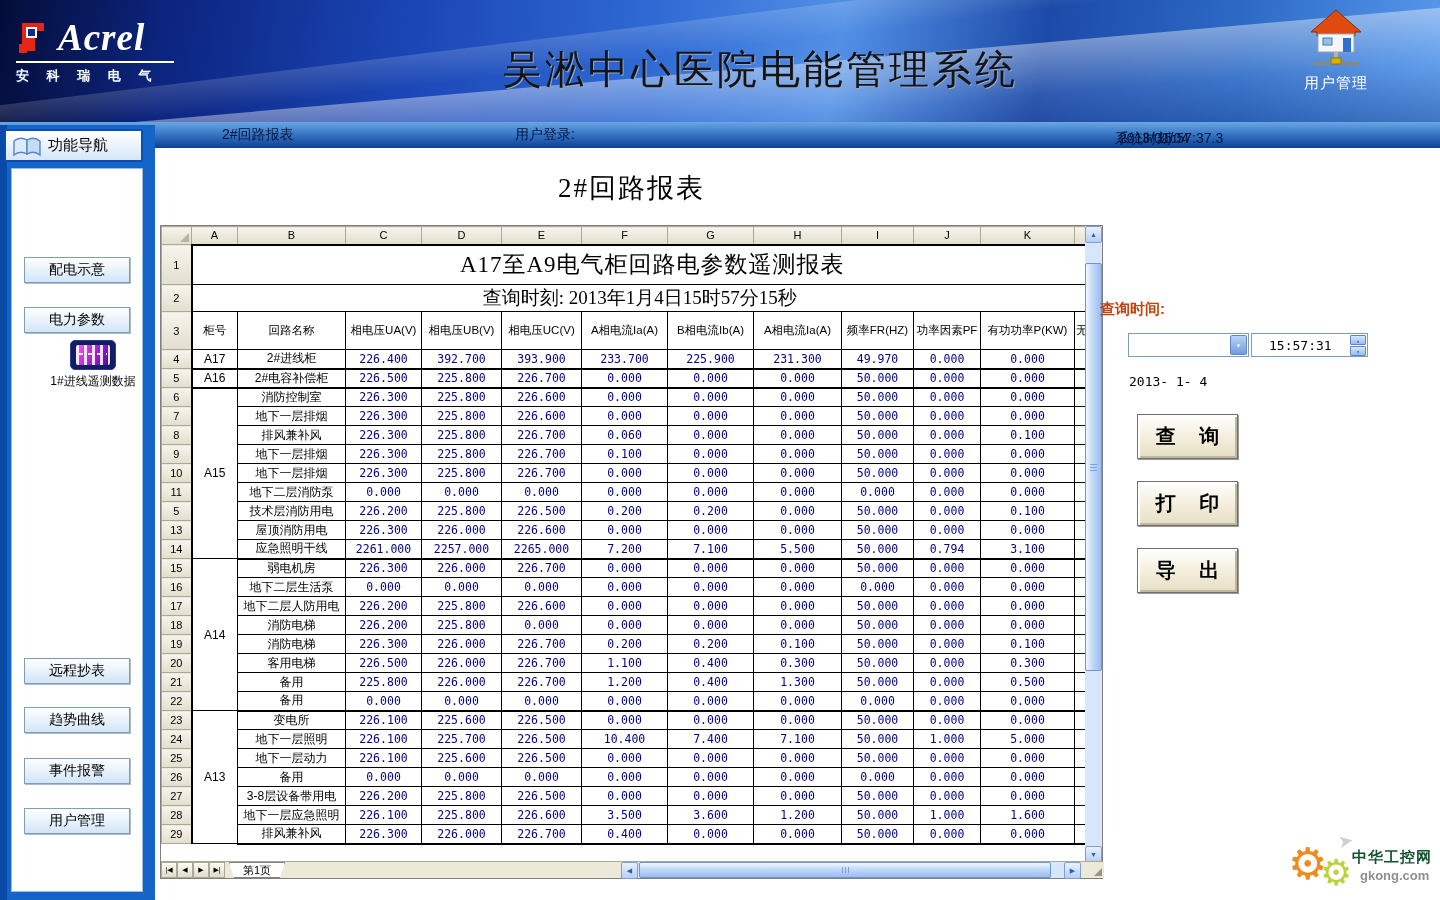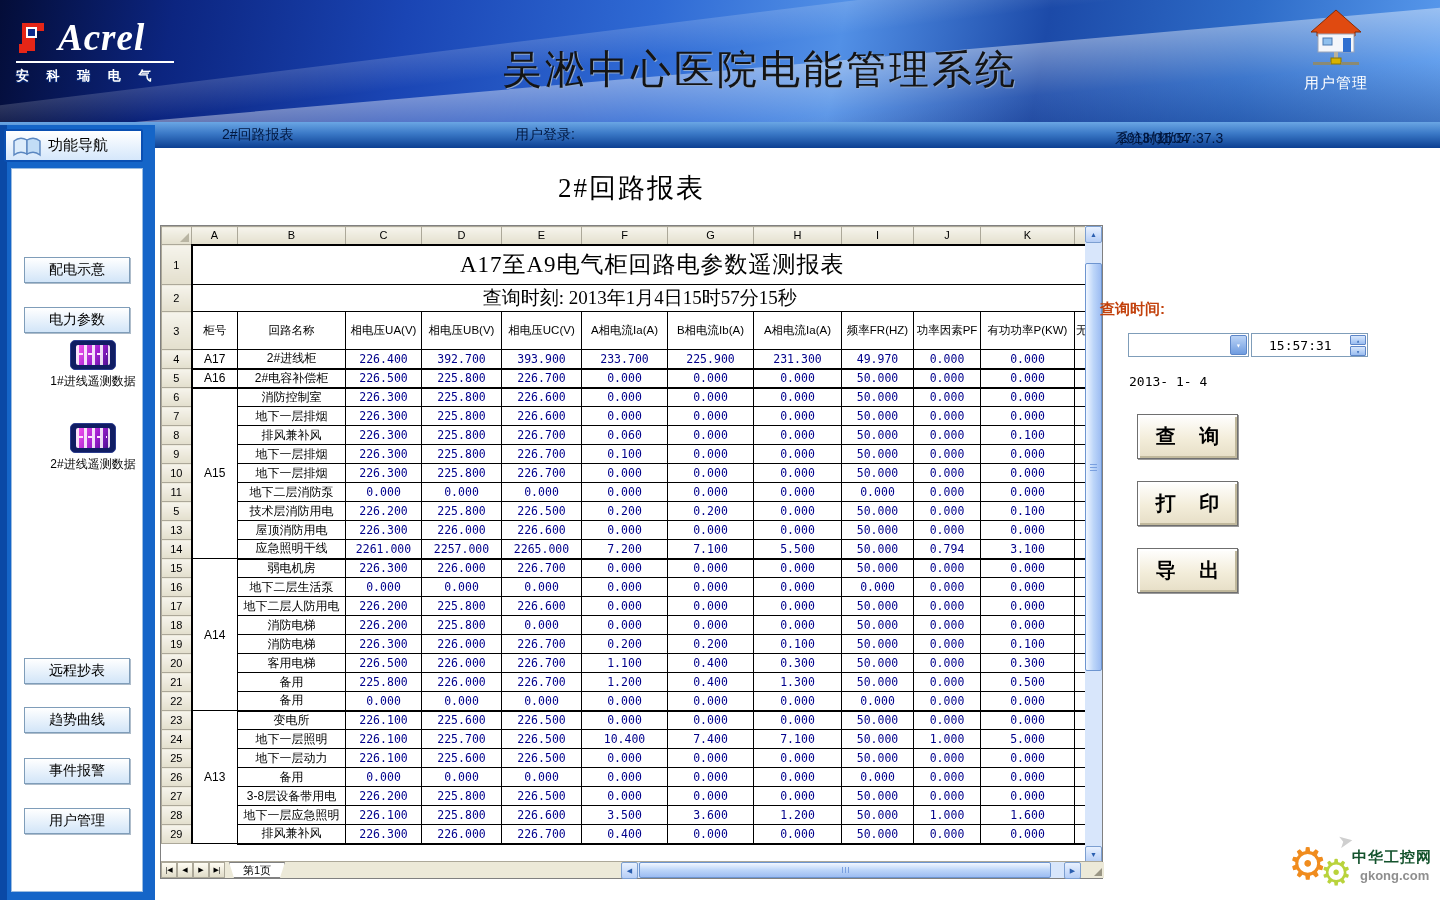--- a/index.html
+++ b/index.html
@@ -194,26 +194,20 @@
   </div>
   <div class="panel">
     <div class="sd-btn" style="top:55px">配电示意</div>
     <div class="sd-btn" style="top:105px">电力参数</div>
     <div class="tele" style="top:171px">
       <div class="tele-icon">
           <div class="tele-screen"></div>
         </div>
       <div class="tele-lbl">1#进线遥测数据</div>
     </div>
-    <div class="tele" style="top:254px">
-      <div class="tele-icon">
-          <div class="tele-screen"></div>
-        </div>
-      <div class="tele-lbl">2#进线遥测数据</div>
-    </div>
     <div class="sd-btn" style="top:456px">远程抄表</div>
     <div class="sd-btn" style="top:505px">趋势曲线</div>
     <div class="sd-btn" style="top:556px">事件报警</div>
     <div class="sd-btn" style="top:606px">用户管理</div>
   </div>
 </div>
 
 <div class="page-title">2#回路报表</div>
 
 <div class="sheet">

